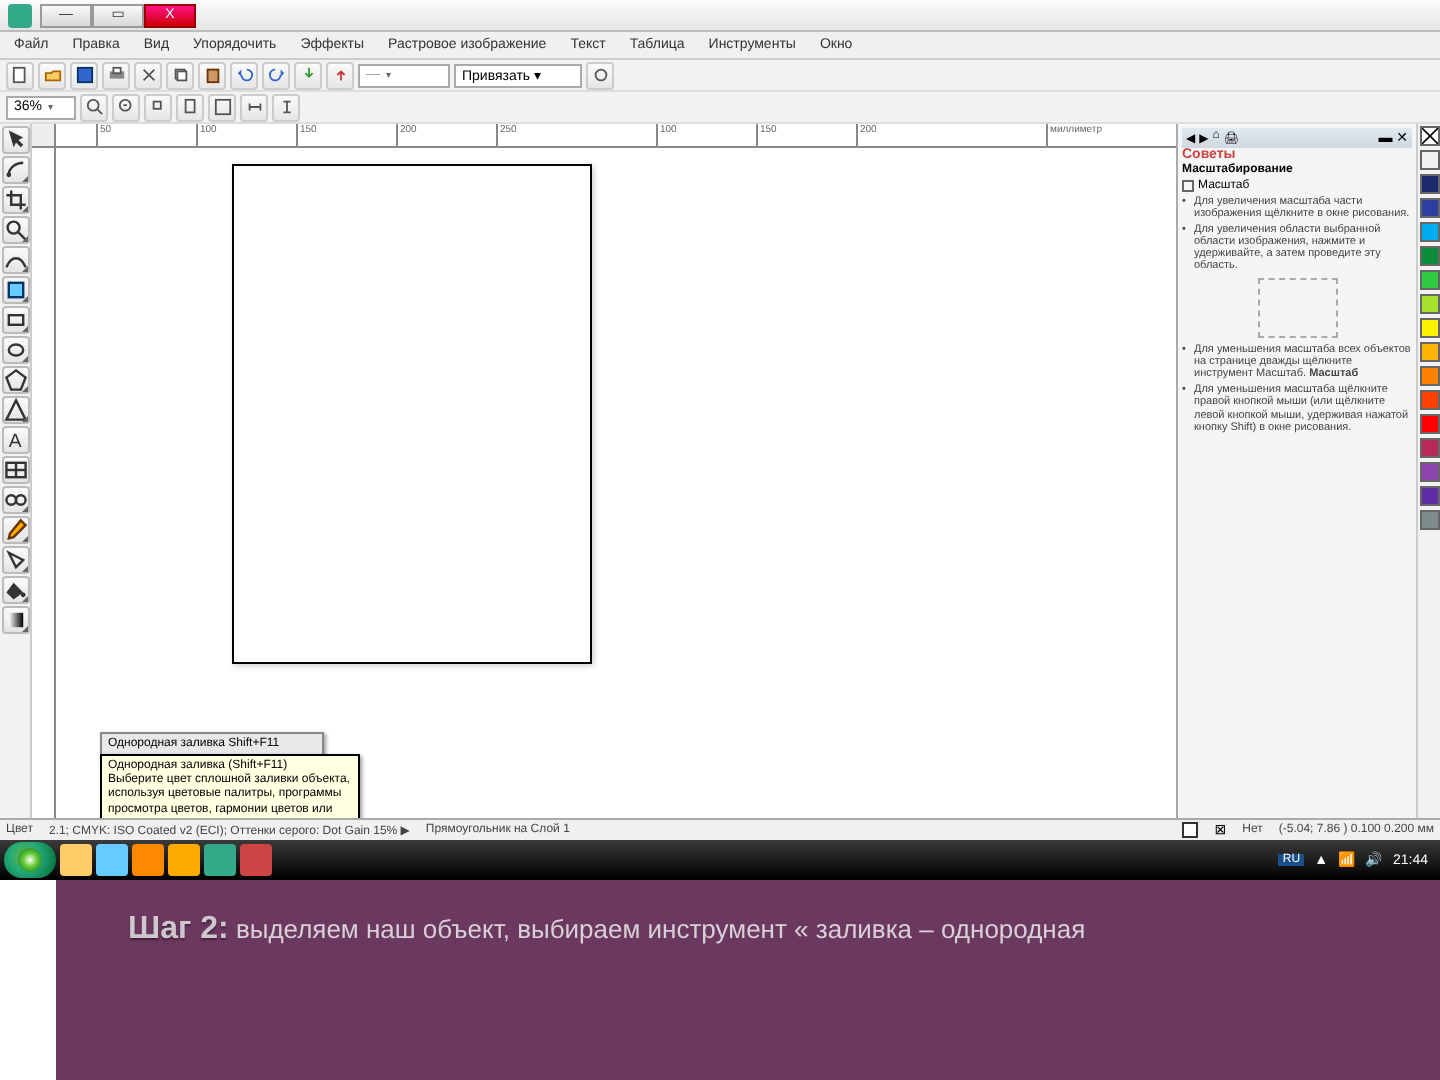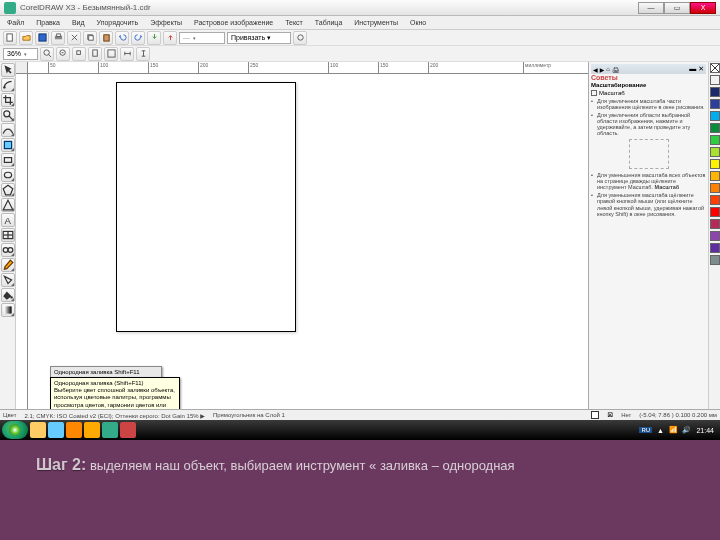--- a/index.html
+++ b/index.html
@@ -61,31 +61,30 @@
   
   
   .taskbar { height:20px; background:linear-gradient(#3a3a3a,#000); display:flex; align-items:center; padding:0 2px; gap:2px; }
   .start { width:26px; height:18px; border-radius:9px; background:radial-gradient(circle at 40% 40%, #6db33f 0%, #2a7 40%, #063 100%); display:flex; align-items:center; justify-content:center; }
   .start .orb { width:12px;height:12px;border-radius:50%; background:radial-gradient(circle,#fff 0%,#6c3 40%,#063 100%); }
   .task-item { width:16px; height:16px; border-radius:2px; display:flex; align-items:center; justify-content:center; }
   .tray { margin-left:auto; display:flex; align-items:center; gap:5px; color:#fff; font-size:7px; padding-right:4px; }
   .tray .lang { background:#1b4f8a; color:#fff; padding:0 2px; font-size:6px; }
   
   
-  .caption { height:100px; background:#6b3860; color:#d9d0d6; padding:14px 36px 0; font-size:13px; line-height:1.35; }
+  .caption { height:100px; background:#6b3860; color:#d9d0d6; padding:14px 36px 0; font-size:13px; line-height:1.35;margin-left:28px; }
   .caption .step { color:#d0c6cd; font-weight:bold; font-size:16px; text-shadow:0 1px 1px rgba(0,0,0,0.4); }
   .caption .body { display:inline; }
   .caption .line2 { padding-left:62px; display:block; }
 </style>
 </head>
 <body>
 
 <div class="titlebar">
   <div class="app-icon"></div>
-  <div class="title">CorelDRAW X3 - Безымянный-1.cdr</div>
   <div class="winbtns">
     <div class="winbtn">—</div>
     <div class="winbtn">▭</div>
     <div class="winbtn close">X</div>
   </div>
 </div>
 
 <div class="menubar">
   <span>Файл</span>
   <span>Правка</span>

